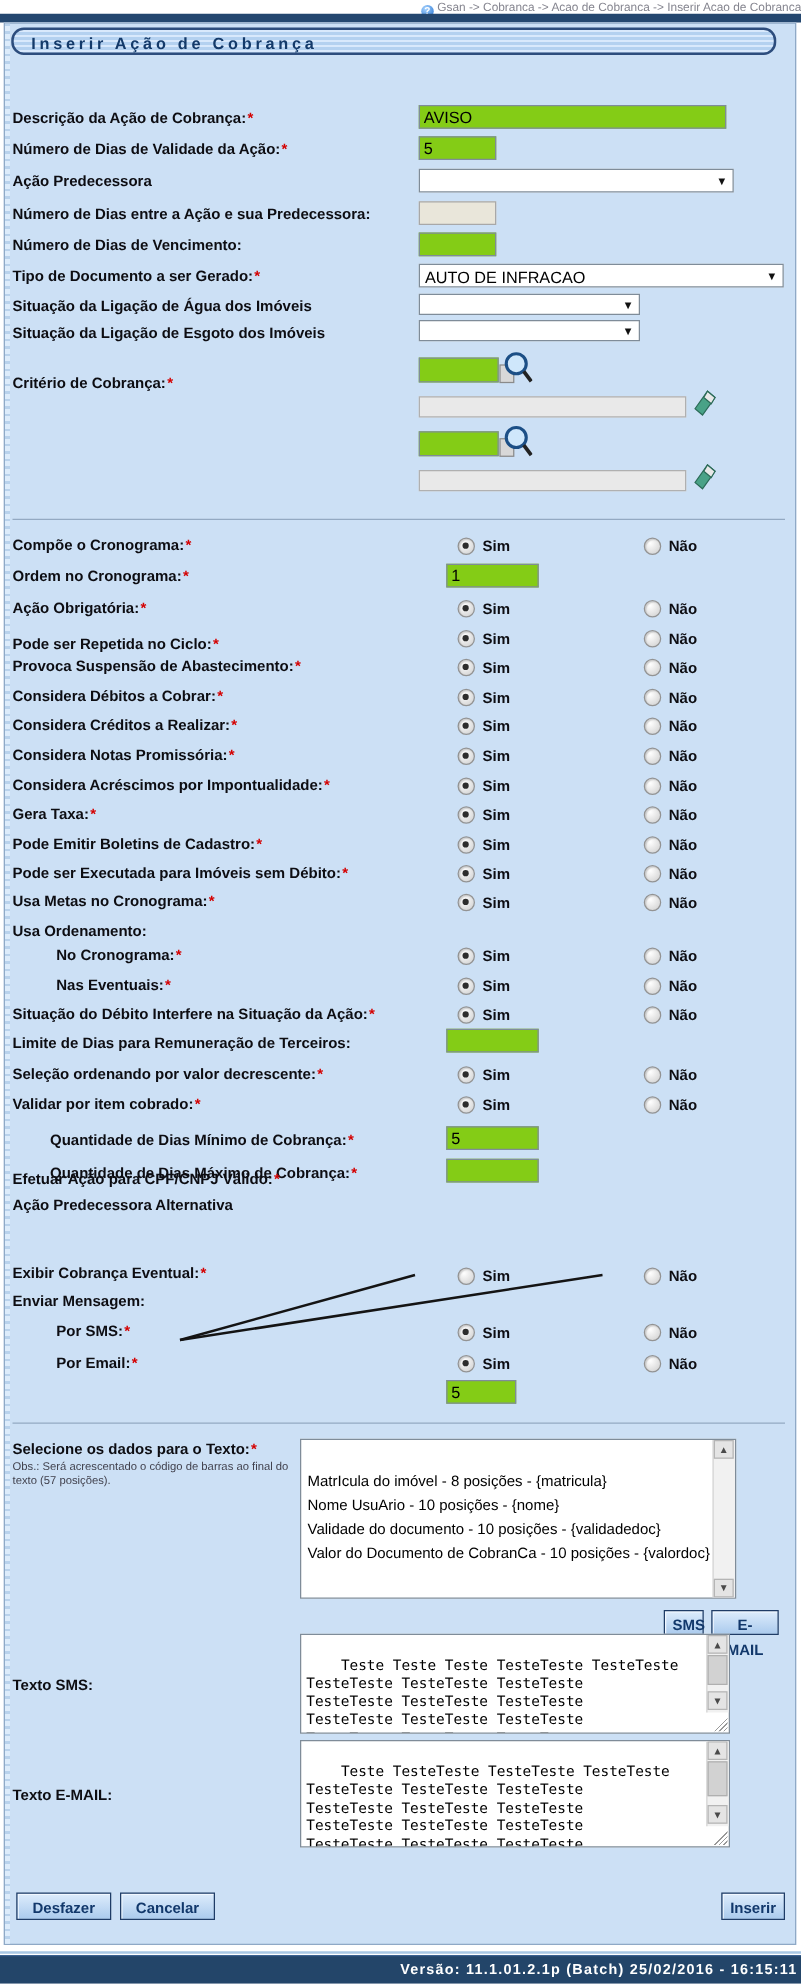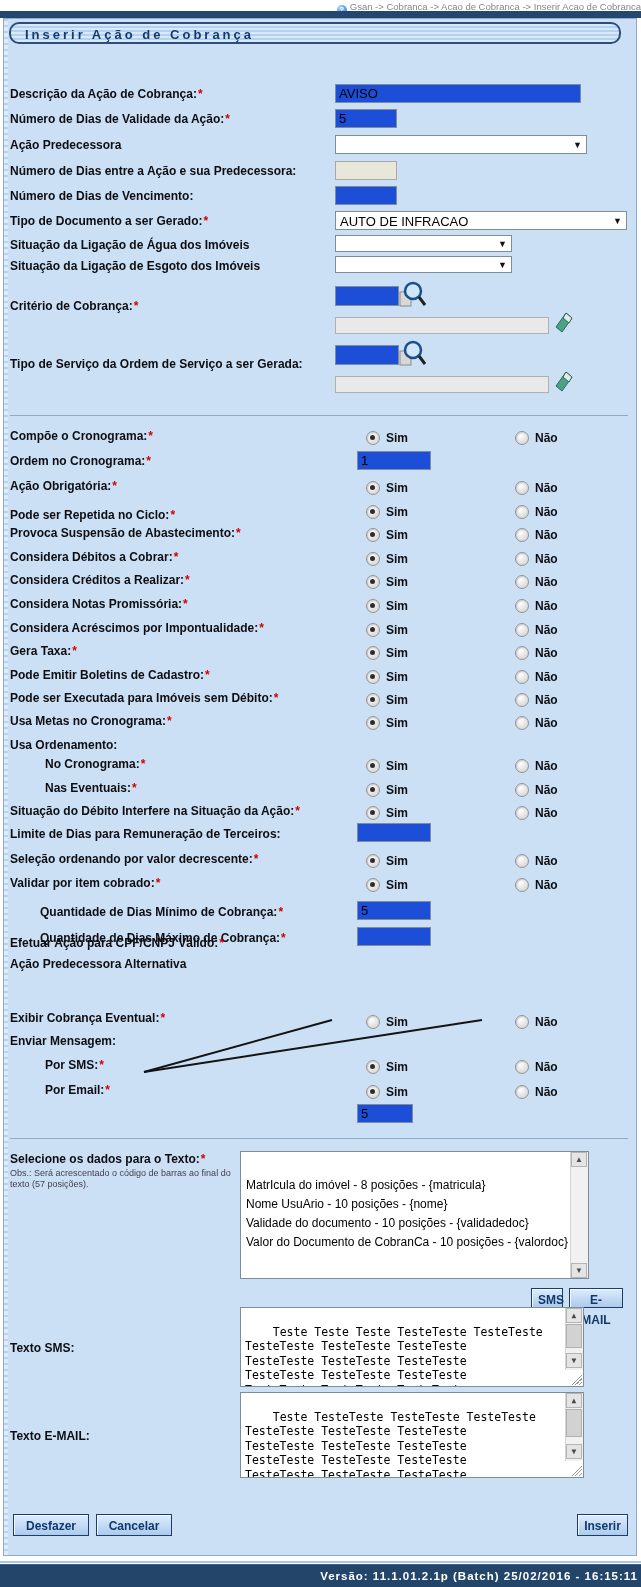--- a/index.html
+++ b/index.html
@@ -18,21 +18,21 @@
      background:repeating-linear-gradient(180deg,#b9d2ec 0 2px,#ddecfb 2px 6px);}
   .titlebar{position:absolute;top:22px;left:9px;width:612px;height:22px;border:2px solid #2d4d7d;
      border-radius:10px;background:repeating-linear-gradient(180deg,#d9e9fc 0 2px,#b4d1f0 2px 4px);
      color:#143a6a;font-weight:bold;font-size:13px;letter-spacing:3px;line-height:22px;
      padding-left:14px;box-sizing:border-box;}
   .intro{position:absolute;left:10px;top:56px;font-size:12px;font-weight:bold;color:#152c4e;}
   .lbl{position:absolute;left:10px;font-weight:bold;font-size:12px;color:#0d0d12;white-space:nowrap;}
   .lbl.ind{left:45px;}
   .lbl.ind2{left:40px;}
   .req{color:#d40000;font-weight:bold;margin-left:1px;}
-  .txt{position:absolute;height:17px;border:1px solid #7f8c99;background:#1d4ed8;
+  .txt{position:absolute;height:17px;border:1px solid #7f8c99;background:#84cc16;
      font:13px "Liberation Sans",sans-serif;padding:0 3px;color:#000;}
   .txt.dis{background:#e9e6da;border-color:#a8a8a8;}
   .sel{position:absolute;height:19px;border:1px solid #7f8c99;background:#fff;box-sizing:border-box;}
   .sel .arr{position:absolute;right:4px;top:4px;font-size:9px;color:#111;}
   .sel .val{position:absolute;left:4px;top:2px;font-size:13px;color:#000;white-space:nowrap;}
   .rgrp{position:absolute;white-space:nowrap;}
   .rgrp.sim{left:366px;}
   .rgrp.nao{left:515px;}
   .rb{position:relative;display:inline-block;width:12px;height:12px;border-radius:50%;
      background:radial-gradient(circle at 35% 30%,#ffffff,#cdcdcd);border:1px solid #939393;
@@ -125,21 +125,20 @@
     <rect x="2" y="12" width="11" height="14" fill="#d8d8d8" stroke="#8a8a8a"></rect>
     <circle cx="15" cy="11" r="8" fill="#cfe7fb" stroke="#1c4f86" stroke-width="2.5"></circle>
     <line x1="21" y1="17" x2="27" y2="25" stroke="#222" stroke-width="3"></line>
   </svg>
   <input class="txt dis" style="left: 335px; top: 317px; width: 206px; height: 15px; background: rgb(233, 233, 233); border-color: rgb(176, 176, 176);" value="">
   <svg class="icon" style="left:550px;top:309px" width="24" height="26">
     <polygon points="6,18 16,4 22,9 12,23" fill="#49a287" stroke="#2b6b57"></polygon>
     <polygon points="13,9 19,14 22,9 16,4" fill="#e8e8e8" stroke="#2b6b57"></polygon>
   </svg>
 
-  <div class="lbl" style="top:357px"><span>Tipo de Serviço da Ordem de Serviço a ser Gerada:</span></div>
   <input class="txt" style="left: 335px; top: 345px; width: 56px; height: 18px;" value="">
   <svg class="icon" style="left:398px;top:339px" width="28" height="30">
     <rect x="2" y="12" width="11" height="14" fill="#d8d8d8" stroke="#8a8a8a"></rect>
     <circle cx="15" cy="11" r="8" fill="#cfe7fb" stroke="#1c4f86" stroke-width="2.5"></circle>
     <line x1="21" y1="17" x2="27" y2="25" stroke="#222" stroke-width="3"></line>
   </svg>
   <input class="txt dis" style="left: 335px; top: 376px; width: 206px; height: 15px; background: rgb(233, 233, 233); border-color: rgb(176, 176, 176);" value="">
   <svg class="icon" style="left:550px;top:368px" width="24" height="26">
     <polygon points="6,18 16,4 22,9 12,23" fill="#49a287" stroke="#2b6b57"></polygon>
     <polygon points="13,9 19,14 22,9 16,4" fill="#e8e8e8" stroke="#2b6b57"></polygon>

